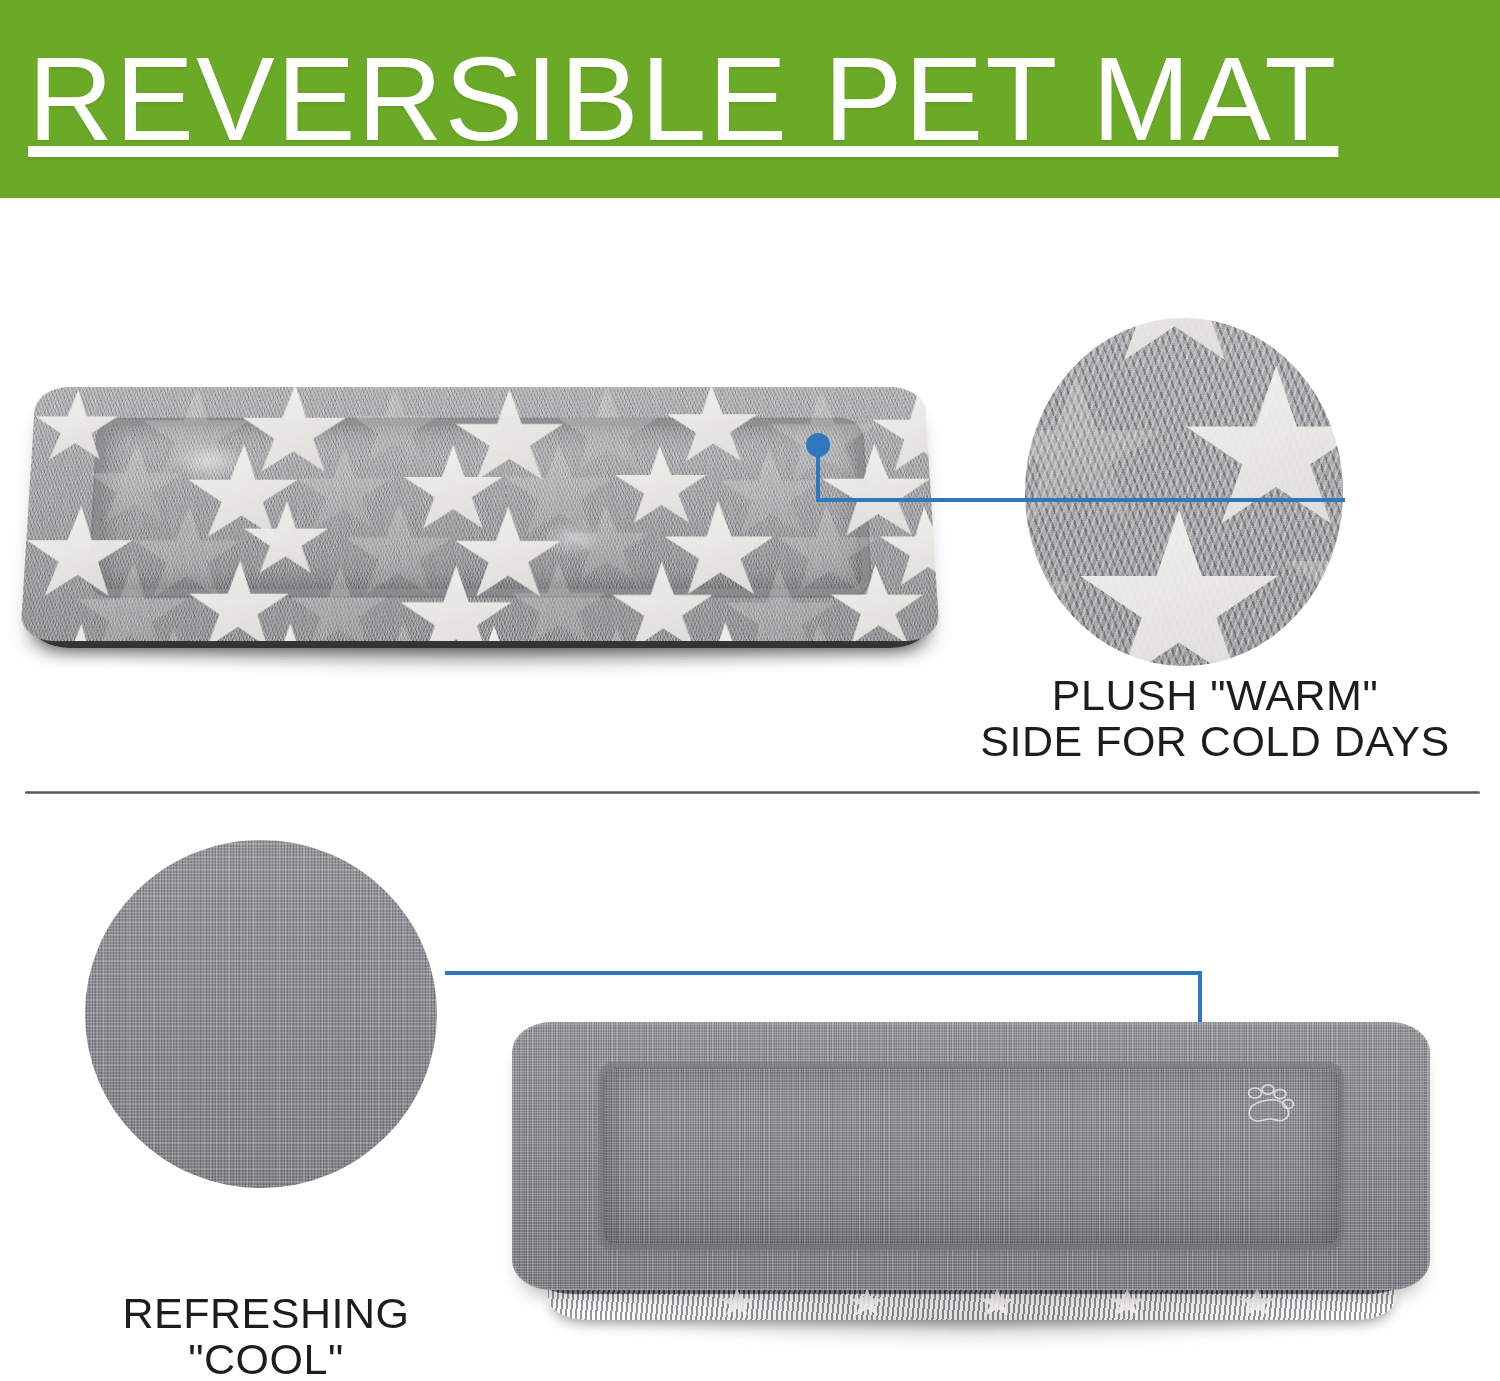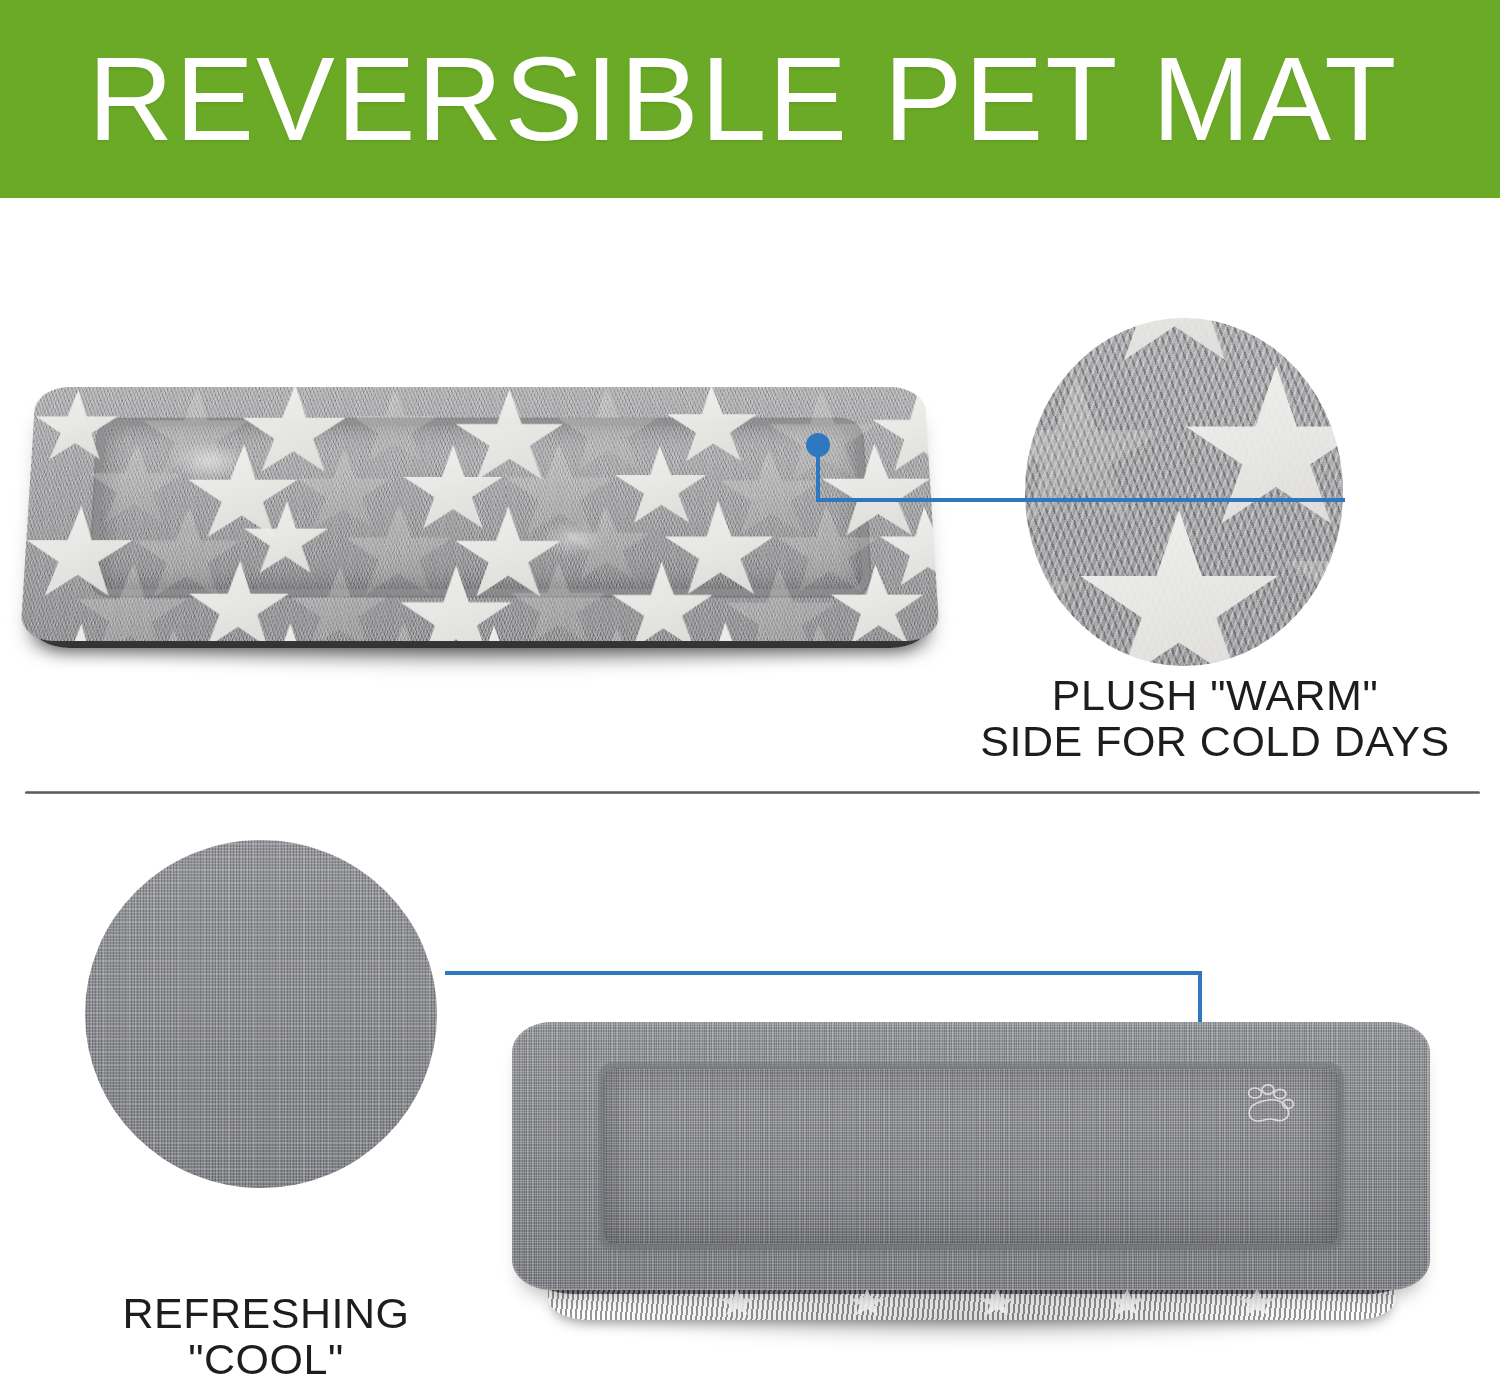--- a/index.html
+++ b/index.html
@@ -15,23 +15,24 @@
     position:absolute;left:0;top:0;width:1500px;height:198px;
     background:#6BAA27;
     display:flex;align-items:center;
   }
   .banner-title{
     color:#ffffff;
     font-size:118px;
     font-weight:400;
     letter-spacing:2px;
     line-height:1;
-    padding-left:88px;
+    padding-left:28px;
     white-space:nowrap;
     text-shadow:0 2px 3px rgba(0,0,0,.08);
+    text-decoration:underline;
   }
 
   
   .divider{
     position:absolute;left:25px;top:791px;width:1455px;height:3px;
     background:linear-gradient(to bottom,#9a9a9a,#565656 45%,#8f8f8f);
     border-radius:2px;
   }
 
   

